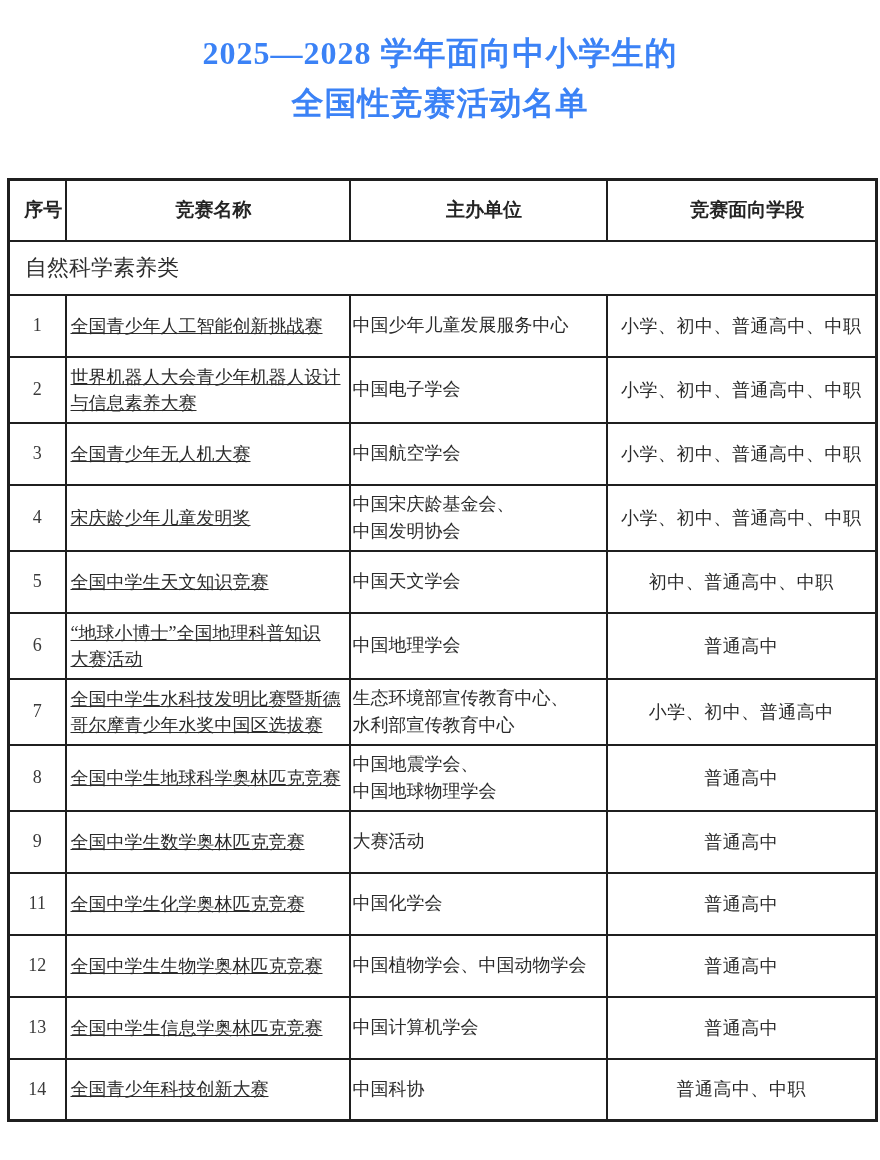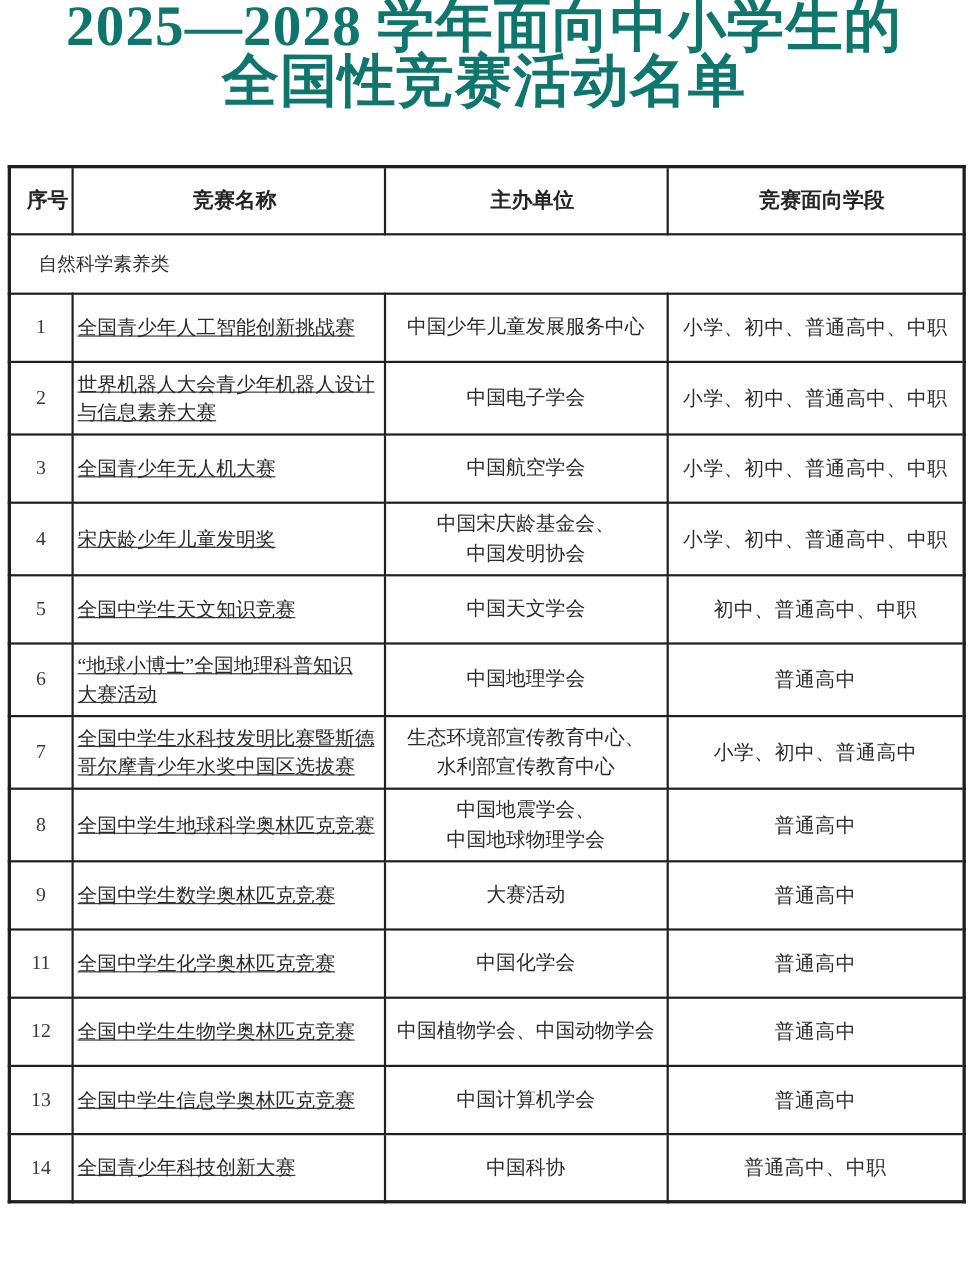--- a/index.html
+++ b/index.html
@@ -5,26 +5,26 @@
   * { margin: 0; padding: 0; box-sizing: border-box; }
   html, body {
     width: 880px;
     background: #ffffff;
     font-family: "Liberation Serif", serif;
     color: #2b2b2b;
   }
   body { height: 1160px; overflow: hidden; }
 
   .doc-title {
-    padding-top: 0;
+    padding-top: 28px;
     text-align: center;
-    font-size: 52px;
+    font-size: 32px;
     font-weight: bold;
     line-height: 50px;
-    color: #0f766e;
+    color: #3b82f6;
     letter-spacing: 1px;
   }
 
   table.comp-table {
     margin: 50px auto 0 7px;
     width: 868px;
     border-collapse: collapse;
     table-layout: fixed;
     border: 3px solid #1f1f1f;
   }
@@ -42,36 +42,35 @@
   th {
     font-weight: bold;
     font-size: 19px;
     text-align: center;
     color: #242424;
     padding-left: 12px;
   }
   tr.section-row { height: 54px; }
   tr.section-row td {
     text-align: left;
-    padding-left: 25px;
-    font-size: 17px;
+    padding-left: 15px;
+    font-size: 22px;
     color: #2e2e2e;
     margin-top: 48px;
   }
   tbody tr.data-row { height: 62px; }
   td.c-no   { text-align: center; color: #3a3a3a; }
   td.c-name {
     text-align: left;
     padding: 6px 4px;
     white-space: pre-line;
     line-height: 26px;
     text-decoration: underline;
   }
   td.c-org  {
-    text-align: center;
     padding: 5px 2px;
     white-space: pre-line;
     line-height: 27px;
   }
   td.c-stage { text-align: center; letter-spacing: 0.5px; font-family: Liberation Serif, serif; }
 </style>
 </head>
 <body>
 
 <div class="doc-title">

